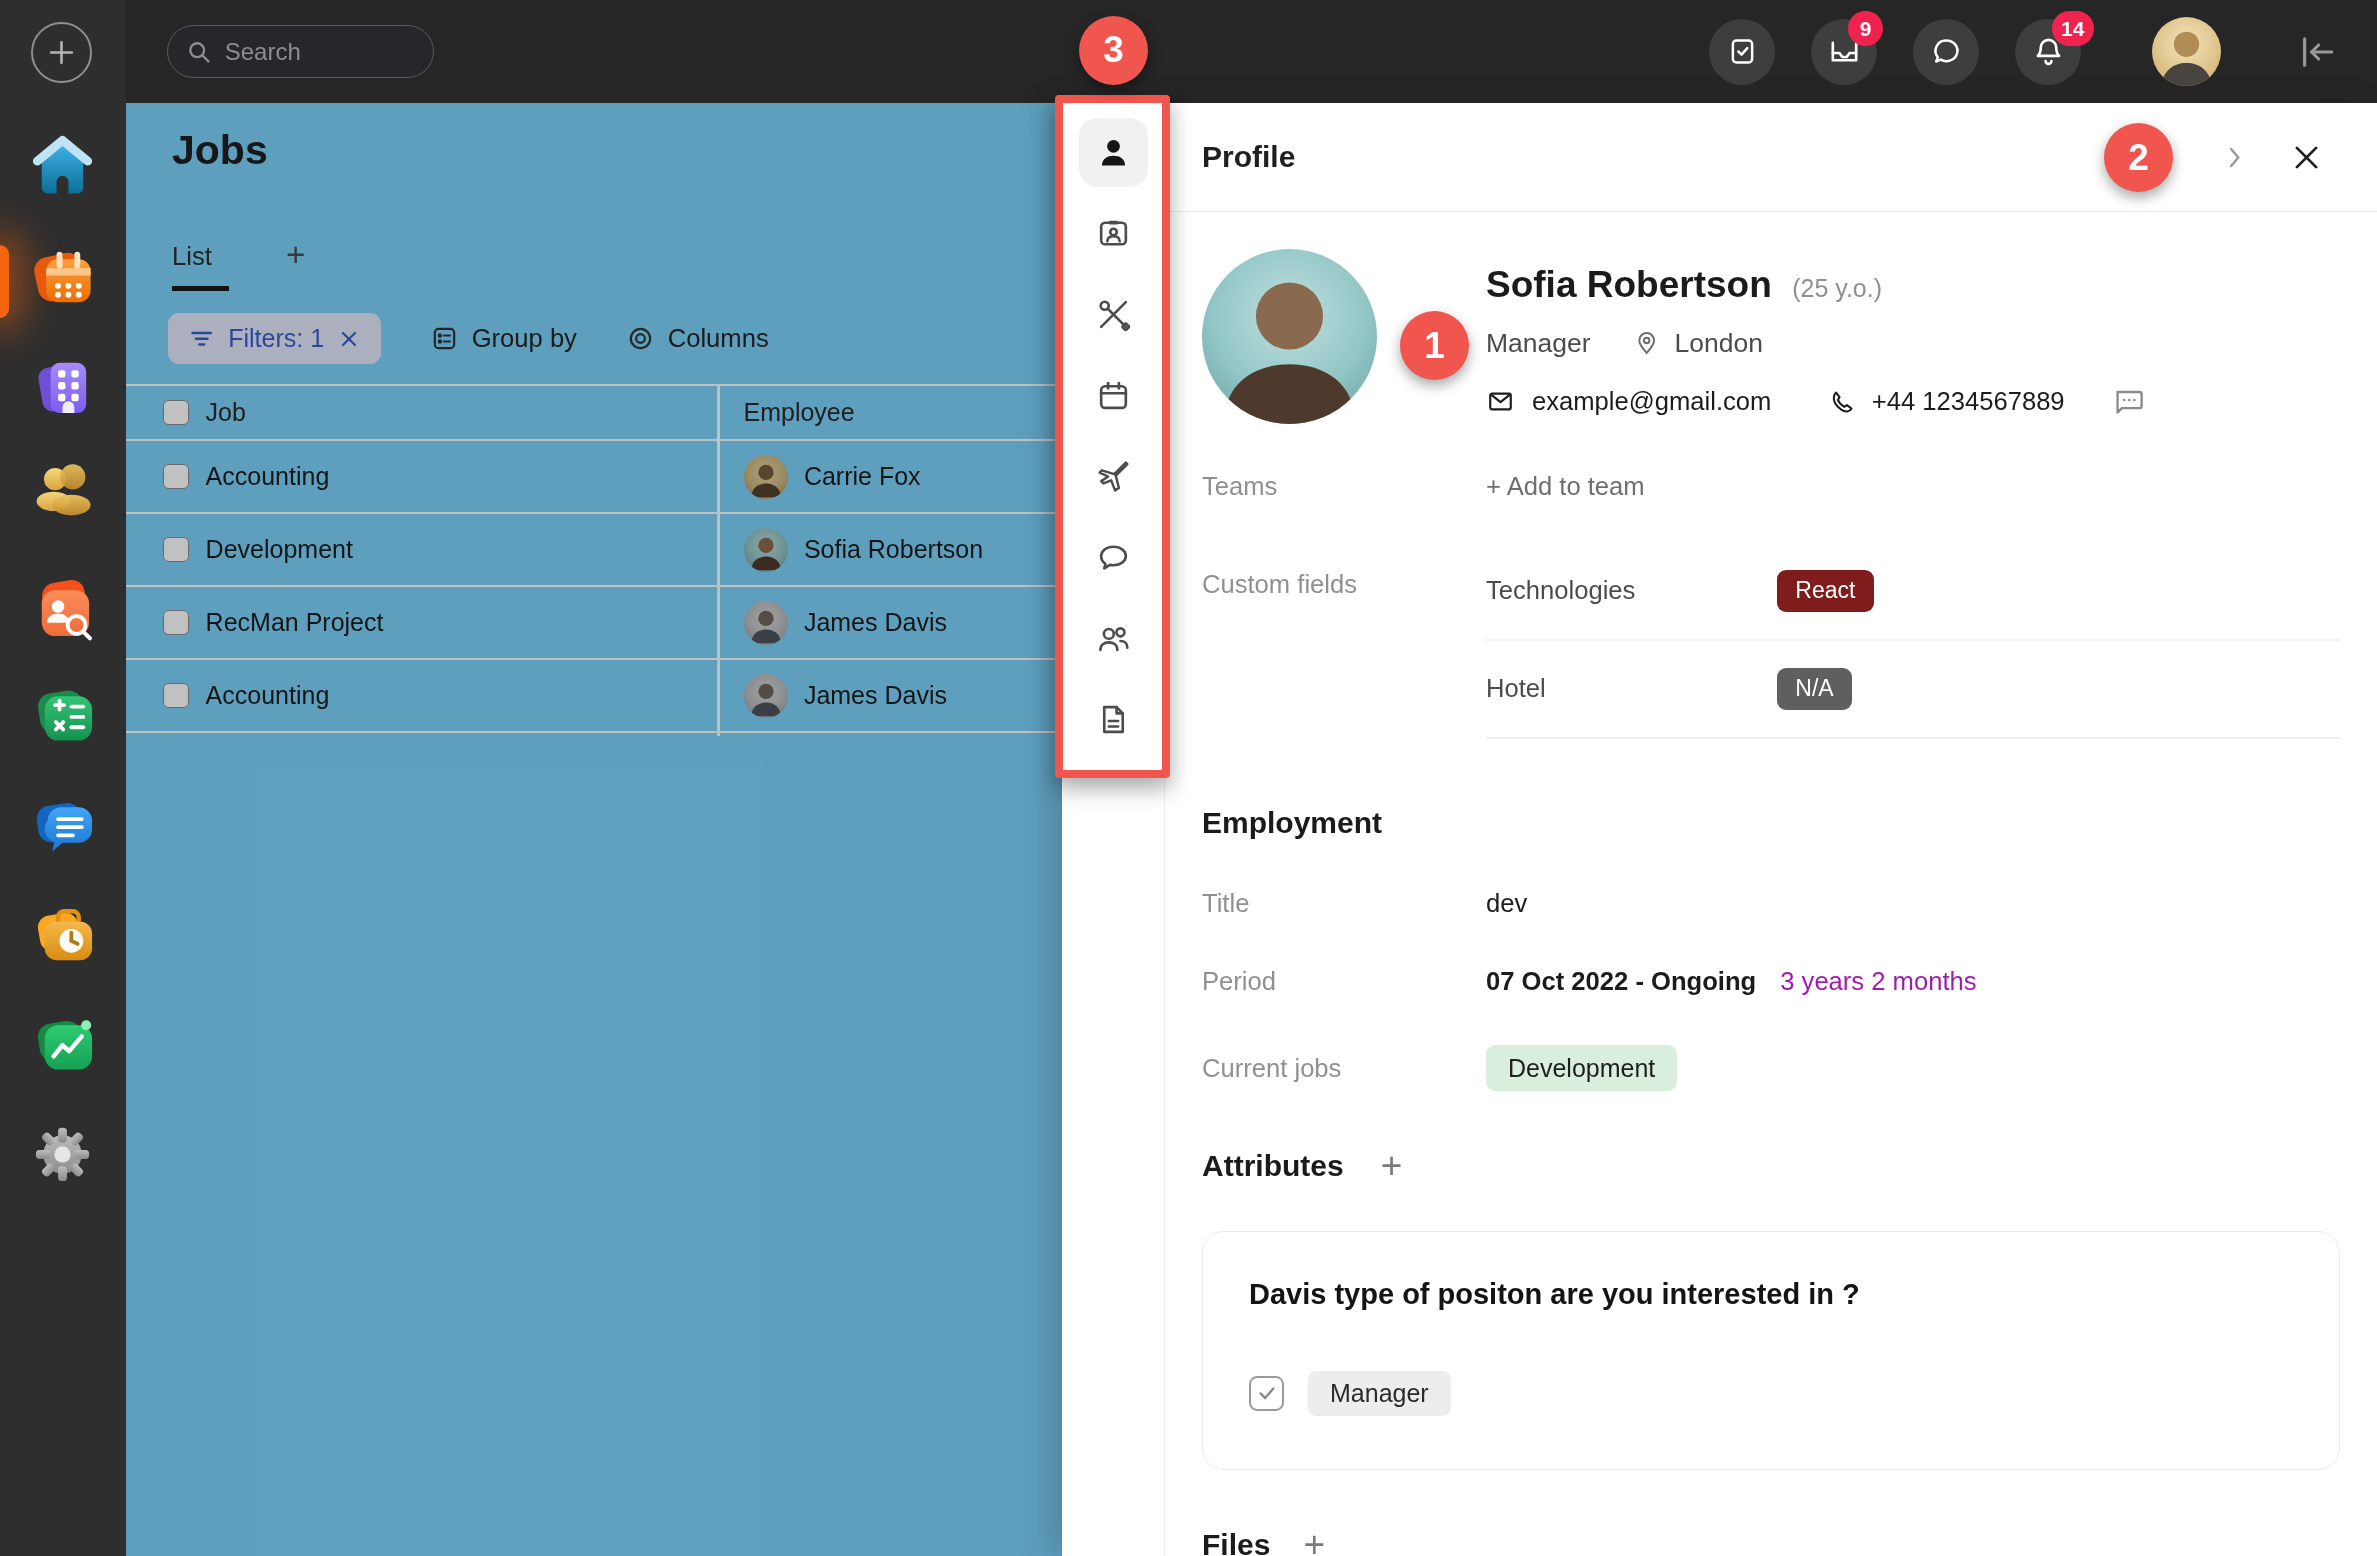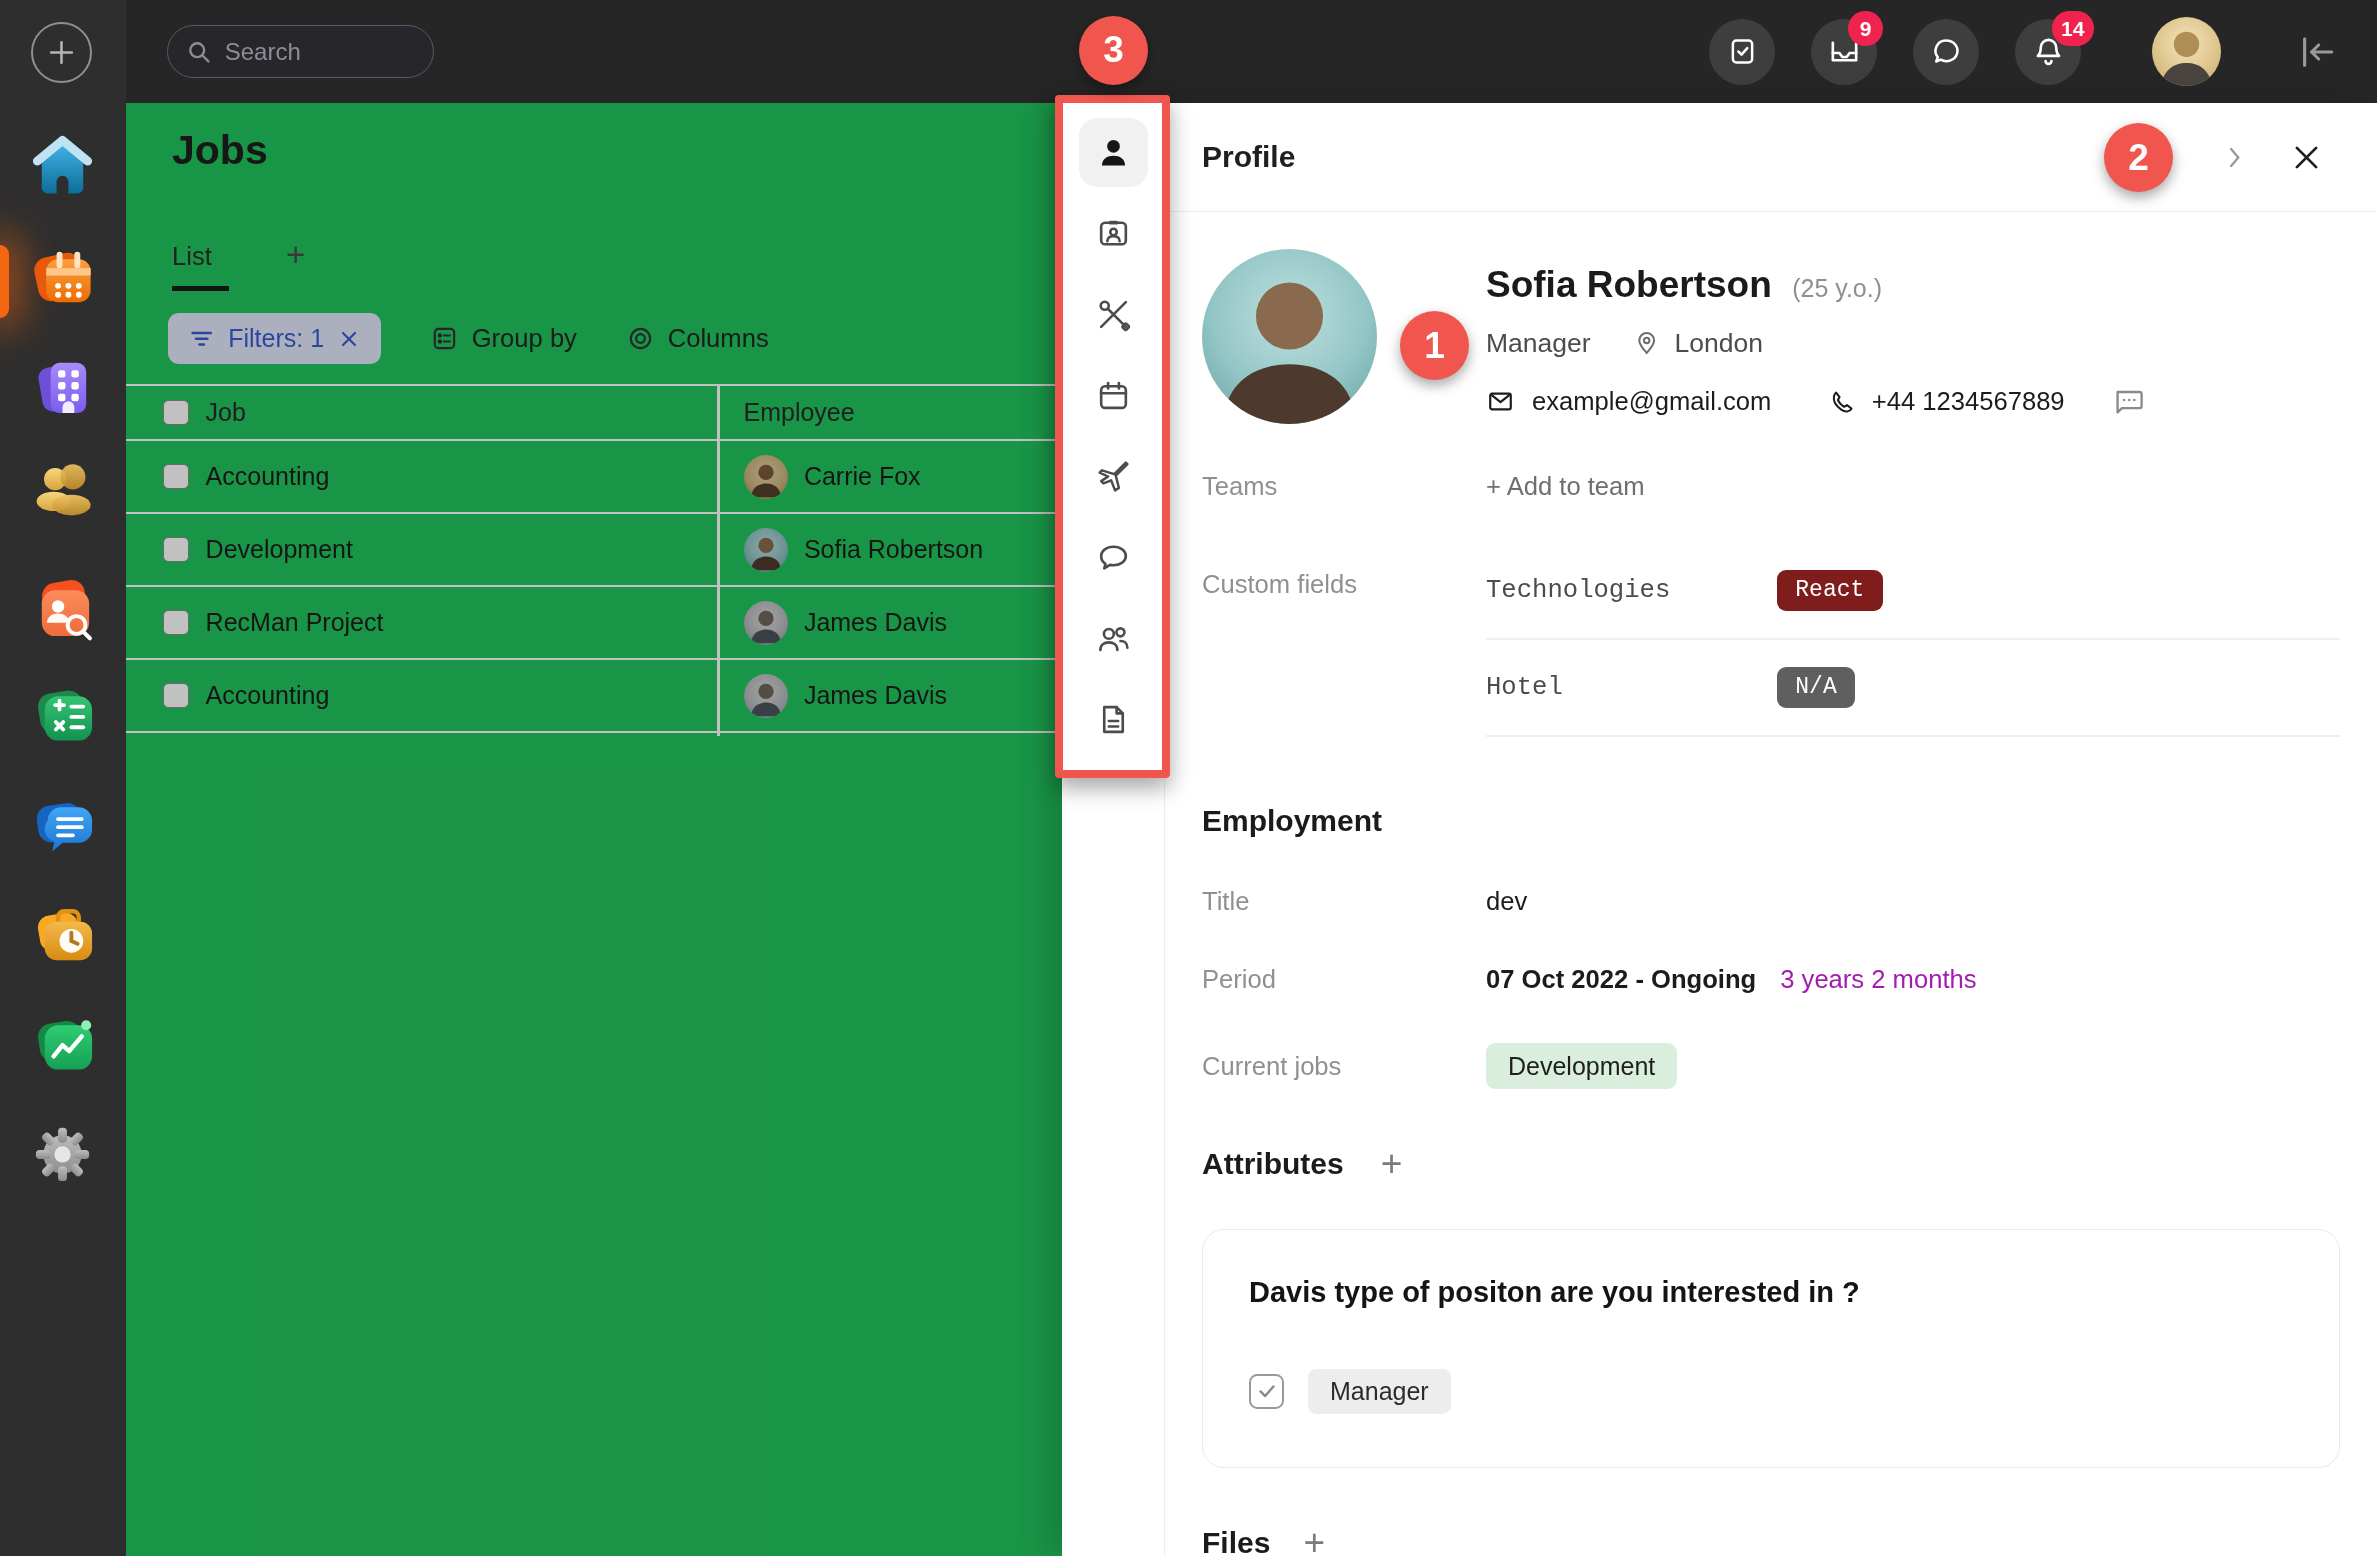--- a/index.html
+++ b/index.html
@@ -31,21 +31,21 @@
   .appbar { position:absolute; left:0; top:0; width:126px; height:1557px; background:#2e2e2e; z-index:4; }
   .addbtn { position:absolute; left:31px; top:22px; width:61px; height:61px; border-radius:50%;
     border:2.7px solid #8f8f8f; display:flex; align-items:center; justify-content:center; }
   .appicon { position:absolute; left:27.4px; width:71px; height:71px; display:flex;
     align-items:center; justify-content:center; }
   .active-bar { position:absolute; left:0; top:245px; width:9.1px; height:73px;
     background:#f4660f; border-radius:0 9.1px 9.1px 0; box-shadow:0 0 37px 12.8px rgba(244,102,15,.55); }
 
   
   .content { position:absolute; left:126px; top:103px; width:936px; height:1454px;
-    background:#22c55e; z-index:1; }
+    background:#7dd3fc; z-index:1; }
   .scrim { position:absolute; inset:0; background:rgba(0,0,0,0.245); z-index:5; pointer-events:none; }
   .jobs-title { position:absolute; left:46px; top:24px; font-size:41px; font-weight:bold; color:#1f1f1f; }
   .tabsrow { position:absolute; left:46px; top:139px; display:flex; align-items:flex-start; }
   .tab { font-size:25.6px; color:#2e2e2e; padding:0 5.5px 14.6px 0; border-bottom:5.5px solid #1a1a1a; min-width:57px; }
   .plus-tab { margin-left:57px; font-size:33px; color:#4a4a4a; line-height:25.6px; }
   .toolbar { position:absolute; left:42px; top:210px; height:51px; display:flex; align-items:center; gap:49px; }
   .chip { display:flex; align-items:center; gap:12.8px; background:#e3e9fb; border-radius:11px;
     height:51px; padding:0 20px; color:#3a5fd0; font-size:25px; }
   .tbtn { display:flex; align-items:center; gap:12.8px; font-size:25.6px; color:#252525; }
   .jtable { position:absolute; left:0; top:281px; width:936px; }
@@ -83,21 +83,21 @@
   .hname { font-size:37px; font-weight:bold; color:#1b1b1b; }
   .hage { font-size:25px; font-weight:normal; color:#8f8f8f; margin-left:16.4px; }
   .hrole { margin-top:22px; display:flex; align-items:center; gap:14.6px; font-size:26.5px; color:#4c4c4c; }
   .hrole .gap { width:12.8px; }
   .hcontact { margin-top:25.6px; display:flex; align-items:center; gap:17px; font-size:25.6px; color:#1c1c1c; }
   .prow { display:flex; align-items:flex-start; }
   .plabel { width:284px; flex:none; font-size:25.6px; color:#909090; }
   .teams-row { margin-top:48px; }
   .addteam { font-size:25.6px; color:#6f6f6f; }
   .cf-row { margin-top:69px; }
-  .cf-fields { flex:1;font-family:Liberation Mono, monospace; }
+  .cf-fields { flex:1; }
   .cf-line { display:flex; align-items:center; }
   .cf-sub { width:291px; flex:none; font-size:25.6px; color:#4c4c4c; }
   .cf-div { height:1.8px; background:#efefef; margin:27.4px 0; }
   .pill { display:inline-block; font-size:23px; border-radius:9.1px; padding:7.3px 18.3px; }
   .pill-amber { background:#7f1d1d; color:#fff; }
   .pill-dark { background:#5f5f5f; color:#fff; }
   .pill-green { background:#d9eedd; color:#1e1e1e; font-size:25px; padding:8.2px 22px; }
   .sect-head { font-size:30px; font-weight:bold; color:#1b1b1b; }
   .emp-head { margin-top:40px; }
   .emp-row { margin-top:49px; align-items:center; }

